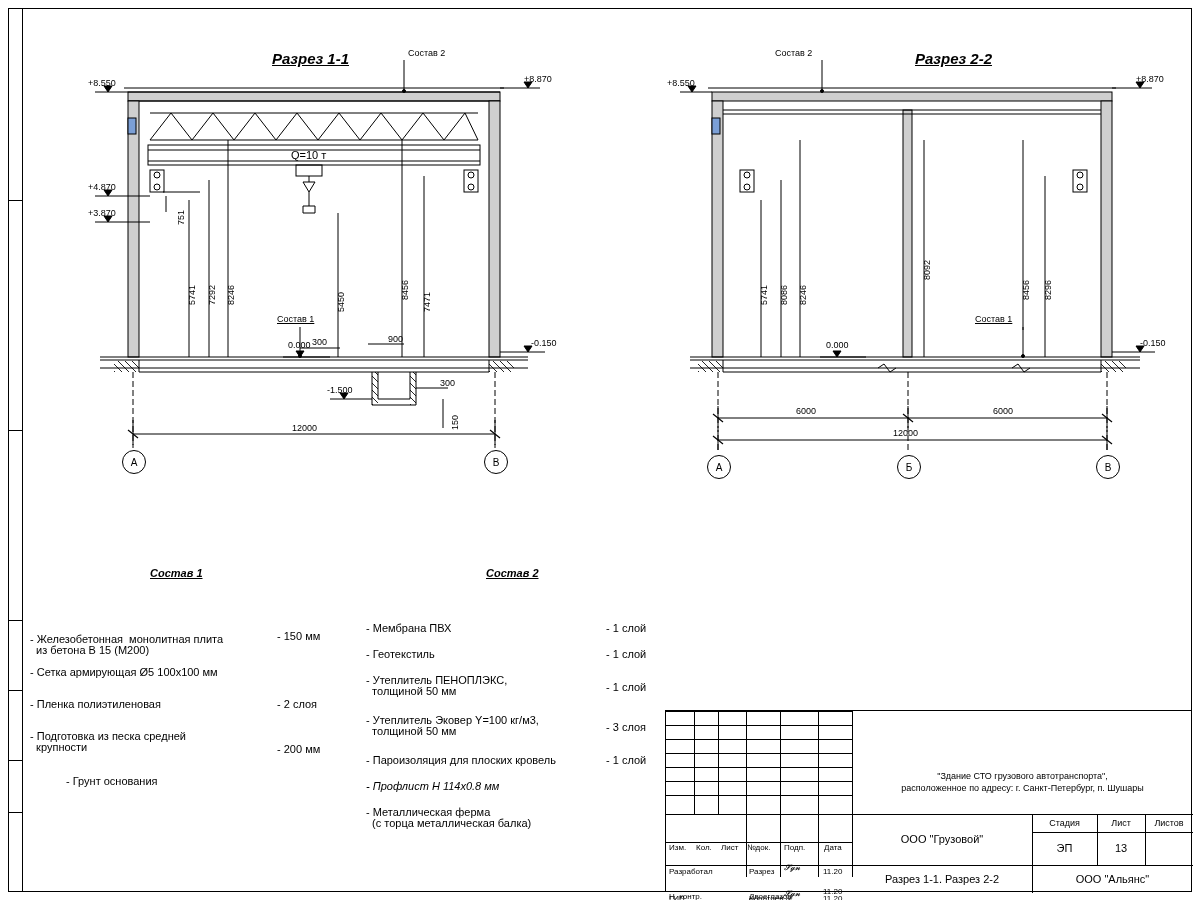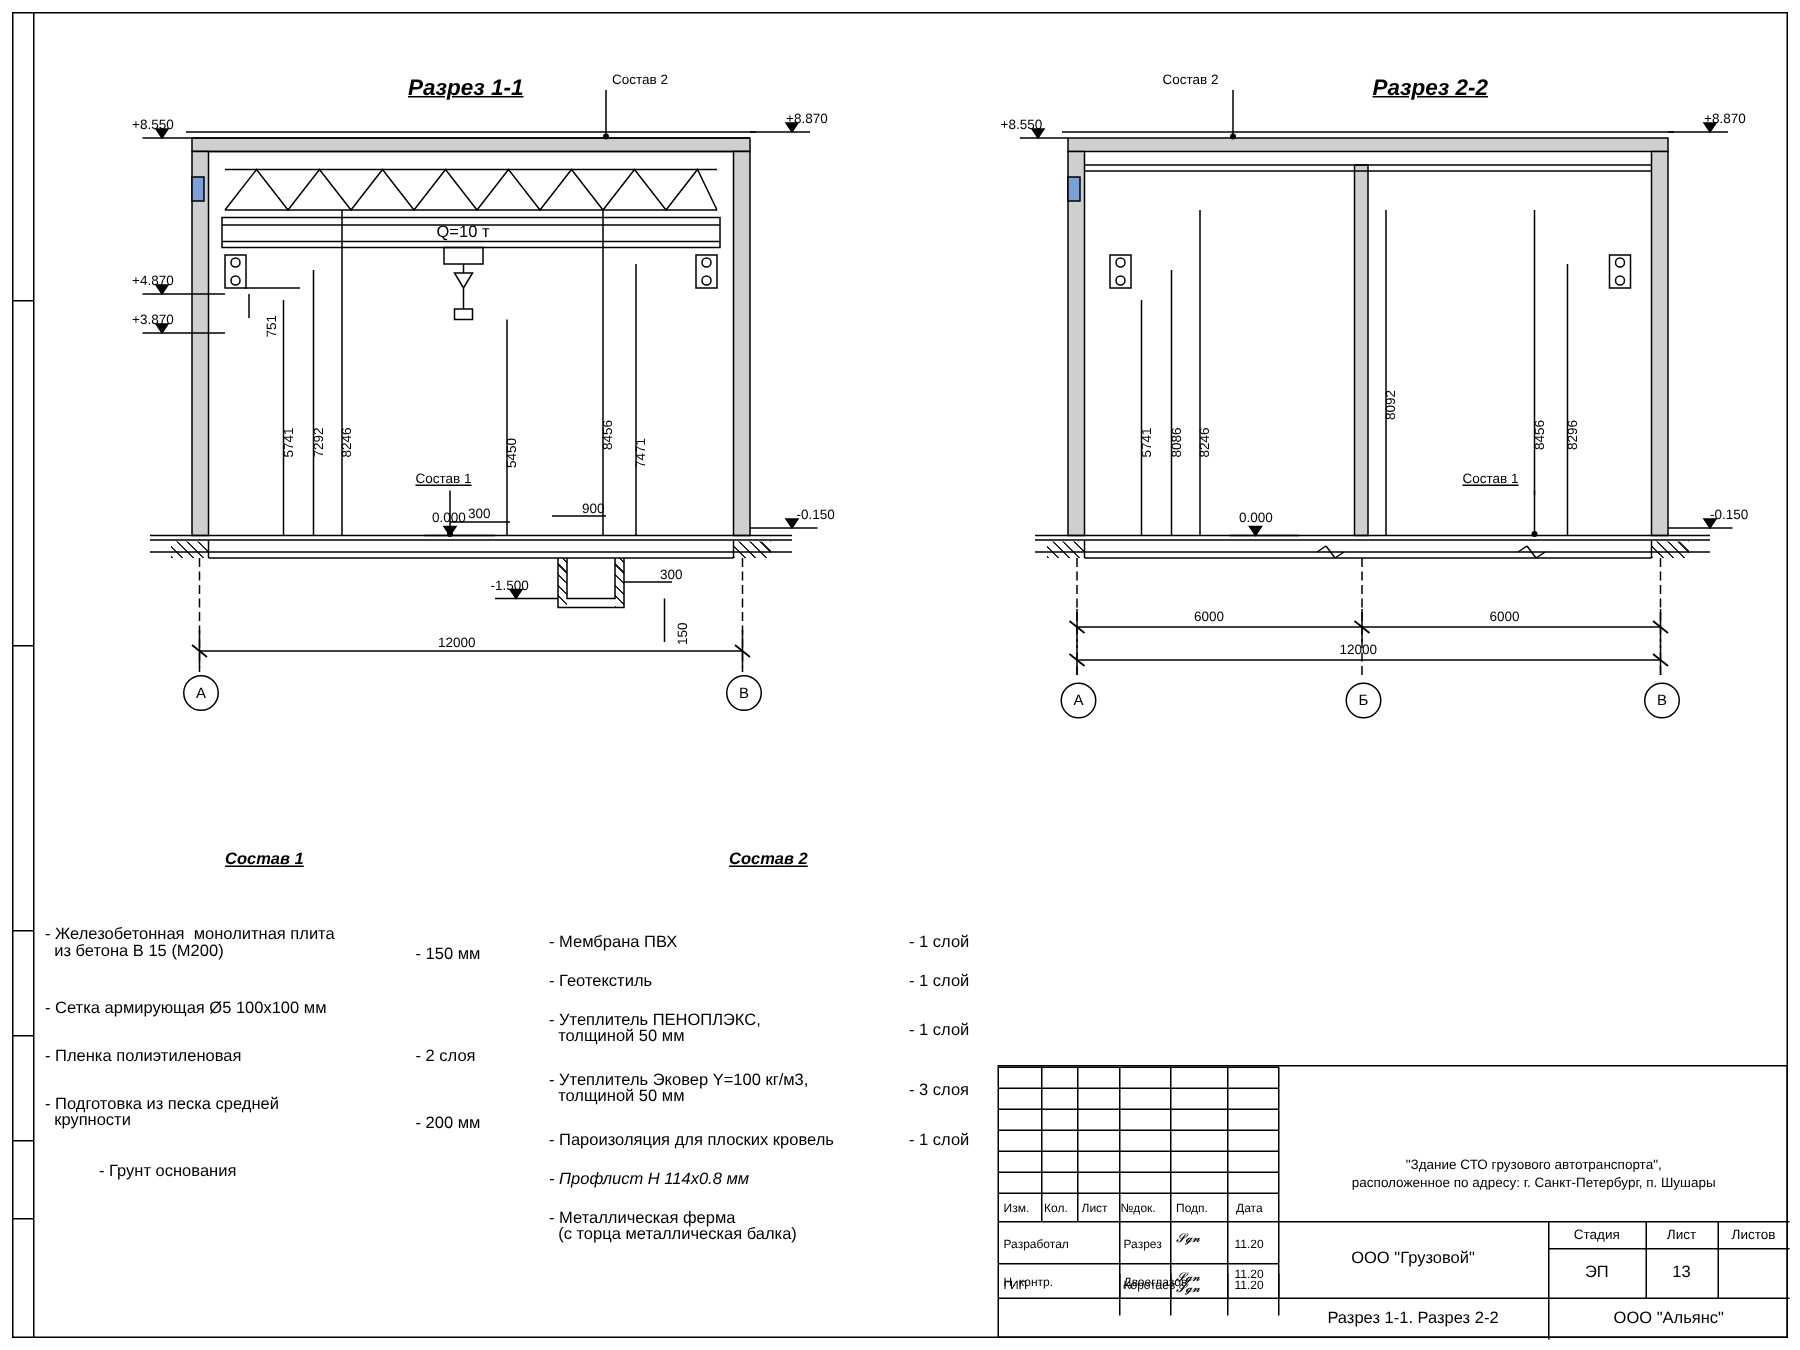--- a/index.html
+++ b/index.html
@@ -2,21 +2,21 @@
 <html><head>
 <meta charset="utf-8">
 <style>
   html,body{margin:0;padding:0;background:#ffffff;}
   body{width:1200px;height:900px;position:relative;font-family:"Liberation Sans",sans-serif;color:#000;overflow:hidden;}
   #sheet{position:absolute;left:0;top:0;width:1200px;height:900px;}
   .abs{position:absolute;}
   .ln{position:absolute;background:#000;}
   .txt{position:absolute;white-space:pre;font-size:10px;line-height:11px;}
   .t9{font-size:9px;}
-  .t8{font-size:8px;}
+  .t8{font-size:8px;margin-top:42px;}
   .t11{font-size:11px;}
   .t12{font-size:15px;}
   .bold{font-weight:bold;}
   .ital{font-style:italic;}
   .und{text-decoration:underline;}
   .vert{transform-origin:0 0;transform:rotate(-90deg);}
   .circ{position:absolute;border:1px solid #000;border-radius:50%;display:flex;align-items:center;justify-content:center;font-size:10px;background:#fff;}
   .hatch{position:absolute;background:repeating-linear-gradient(45deg,#000 0 1px,transparent 1px 5px);}
   svg{position:absolute;left:0;top:0;overflow:visible;}
 </style>
@@ -284,21 +284,21 @@
   <div class="txt t9" style="left:993px;top:406px;">6000</div>
   <div class="txt t9" style="left:893px;top:428px;">12000</div>
 
   <div class="circ" style="left:707px;top:455px;width:22px;height:22px;">А</div>
   <div class="circ" style="left:897px;top:455px;width:22px;height:22px;">Б</div>
   <div class="circ" style="left:1096px;top:455px;width:22px;height:22px;">В</div>
 
   <div class="txt t11 ital und bold" style="left:150px;top:568px;">Состав 1</div>
   <div class="abs" style="left:30px;top:618px;width:330px;">
     <div class="abs" style="left:0;top:0;width:330px;">
-      <div class="txt t11" style="left:0;top:0;">- Железобетонная  монолитная плита
+      <div class="txt t11" style="left:0;top:16px;">- Железобетонная  монолитная плита
   из бетона В 15 (М200)</div>
       <div class="txt t11" style="left:247px;top:13px;">- 150 мм</div>
     </div>
     <div class="abs" style="left:0;top:49px;width:330px;">
       <div class="txt t11" style="left:0;top:0;">- Сетка армирующая Ø5 100х100 мм</div>
       <div class="txt t11" style="left:247px;top:0;"></div>
     </div>
     <div class="abs" style="left:0;top:81px;width:330px;">
       <div class="txt t11" style="left:0;top:0;">- Пленка полиэтиленовая</div>
       <div class="txt t11" style="left:247px;top:0;">- 2 слоя</div>

